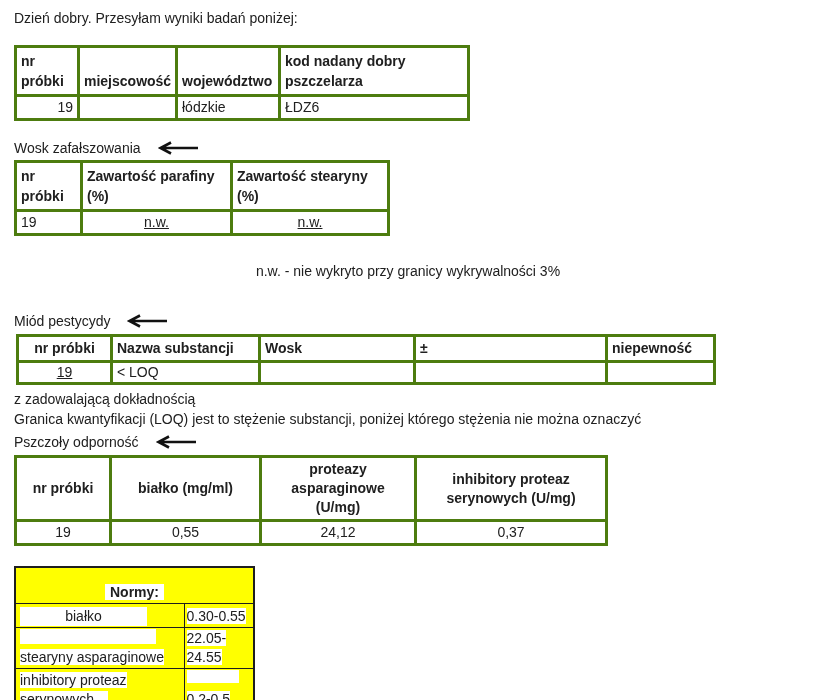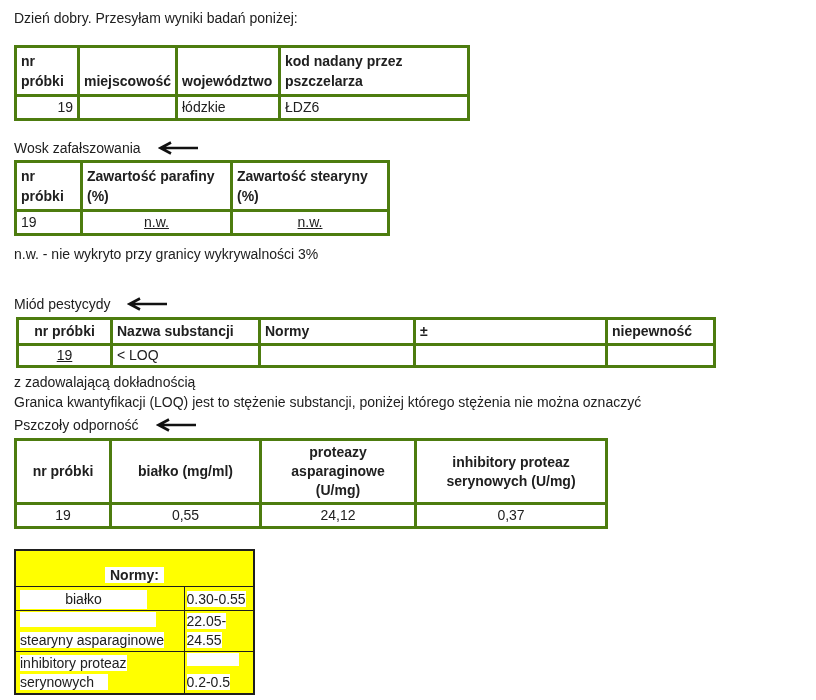--- a/index.html
+++ b/index.html
@@ -26,21 +26,21 @@
   td{padding:2px 4px;line-height:17px;vertical-align:bottom;}
   .right{text-align:right;}
   .center{text-align:center;text-decoration:underline;}
 
   .t1{margin-top:18px;width:453px;}
   .t1 td{height:20px;}
 
   .t2{margin-top:3px;width:373px;}
   .t2 td{height:23px;}
 
-  .nw-note{margin-top:11px;line-height:15px;}
+  .nw-note{margin-top:28px;line-height:15px;text-align:center;}
 
   .t3{margin-top:4px;margin-left:2px;width:697px;}
   .t3 th{line-height:19px;vertical-align:middle;padding:2px 4px;}
   .t3 td{height:21px;line-height:17px;padding:1px 4px;}
   .t3 .hc{text-align:center;}
 
   .loq-note{margin-top:4px;line-height:20px;}
   .loq-note span{display:block;}
 
   .t4{margin-top:4px;width:591px;}
@@ -75,21 +75,21 @@
       <col style="width:63px">
       <col style="width:98px">
       <col style="width:103px">
       <col style="width:189px">
     </colgroup>
   <tbody>
       <tr>
     <th>nr próbki</th>
     <th>miejscowość</th>
     <th>województwo</th>
-    <th>kod nadany przez pszczelarza</th>
+    <th>kod nadany dobry pszczelarza</th>
   </tr>
   <tr>
     <td class="right">19</td>
     <td></td>
     <td>łódzkie</td>
     <td>ŁDZ6</td>
   </tr>
 </tbody>
   </table>
 
@@ -134,21 +134,21 @@
       <col style="width:94px">
       <col style="width:148px">
       <col style="width:155px">
       <col style="width:192px">
       <col style="width:108px">
     </colgroup>
   <tbody>
       <tr>
     <th class="hc">nr próbki</th>
     <th>Nazwa substancji</th>
-    <th>Normy</th>
+    <th>Wosk</th>
     <th>±</th>
     <th>niepewność</th>
   </tr>
   <tr>
     <td class="center">19</td>
     <td>&lt; LOQ</td>
     <td></td>
     <td></td>
     <td></td>
   </tr>

